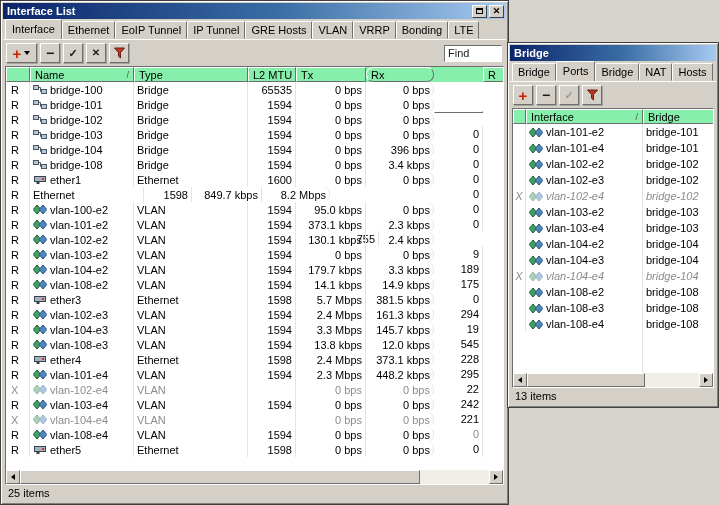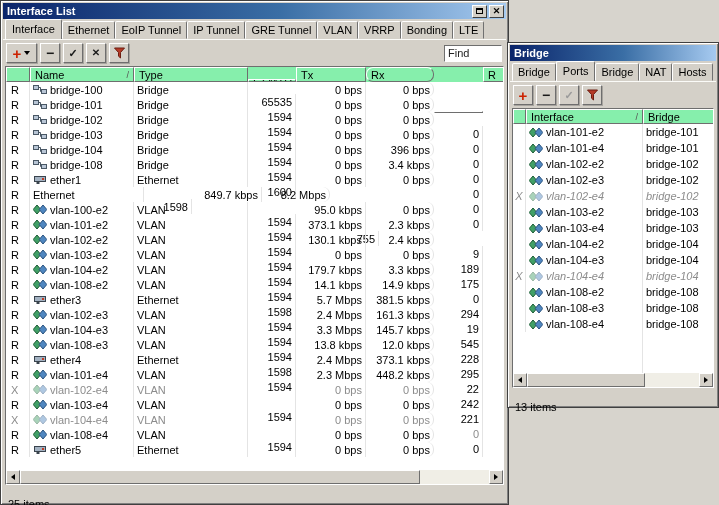--- a/index.html
+++ b/index.html
@@ -70,21 +70,21 @@
     padding:0 3px; border-right:1px solid #e4e4e4; overflow:hidden; }
   .cell .glyph { margin-right:3px; flex:none; }
   .cell.num { justify-content:flex-end; }
   .row.disabled { color:#8c8c8c; }
   .row.disabled .glyph svg { opacity:.45; }
   #bridge-win .row.disabled { font-style:italic; }
 
   .c-flag { width:24px; padding-left:5px; }
   .c-name { width:104px; }
   .c-type { width:114px; }
-  .c-mtu  { width:48px;margin-top:12px; }
+  .c-mtu  { width:48px; }
   .c-tx   { width:70px; }
   .c-rx   { width:68px;border-radius:7px; }
   .c-txp  { width:49px;margin-top:44px; }
   .c-r    { flex:1 1 auto; border-right:none; }
   .bc-flag{ width:13px; padding:0 1px; justify-content:center; }
   .bc-if  { width:117px; }
   .bc-br  { flex:1 1 auto; border-right:none; }
 
   .filler { flex:1; position:relative; background:#fff; }
   #bridge-win .filler::after { content:""; position:absolute; left:129px; top:0; bottom:0;
@@ -96,21 +96,21 @@
     display:flex; align-items:center; justify-content:center; }
   .sbtn.right { margin-left:auto; }
   .tri-l { width:0; height:0; border-top:3px solid transparent;
     border-bottom:3px solid transparent; border-right:4px solid #000; }
   .tri-r { width:0; height:0; border-top:3px solid transparent;
     border-bottom:3px solid transparent; border-left:4px solid #000; }
   .thumb { flex:none; background:#d4d0c8; border:1px solid; border-color:#fff #6e6e6e #6e6e6e #fff; }
   #main-thumb { width:400px; }
   #bridge-thumb { width:118px; }
 
-  .status { flex:none; height:17px; padding:13px 5px 0; }
+  .status { flex:none; height:17px; padding:2px 5px 0; }
 </style>
 </head>
 <body>
 
 <div class="win" id="main-win">
   <div class="titlebar">
     <span class="title-text">Interface List</span>
     <span class="tb-btns" id="main-tbbtns">
         <span class="tb-btn">
           <span class="glyph">
@@ -122,21 +122,21 @@
             <span class="g-close">✕</span>
           </span>
         </span>
       </span>
   </div>
   <div class="tabs" id="main-tabs">
       <span class="tab selected">Interface</span>
       <span class="tab">Ethernet</span>
       <span class="tab">EoIP Tunnel</span>
       <span class="tab">IP Tunnel</span>
-      <span class="tab">GRE Tunnel</span>
+      <span class="tab">GRE Hosts</span>
       <span class="tab">VLAN</span>
       <span class="tab">VRRP</span>
       <span class="tab">Bonding</span>
       <span class="tab">LTE</span>
     </div>
   <div class="toolbar">
     <span class="tbtns" id="main-toolbar-buttons">
         <span class="tbtn wide">
           <span class="glyph">
             <span class="g-plus">+</span>

